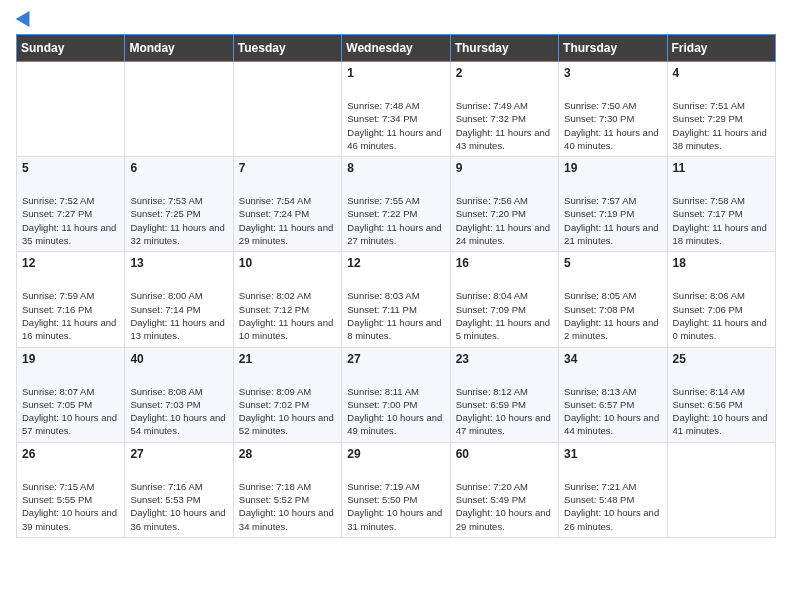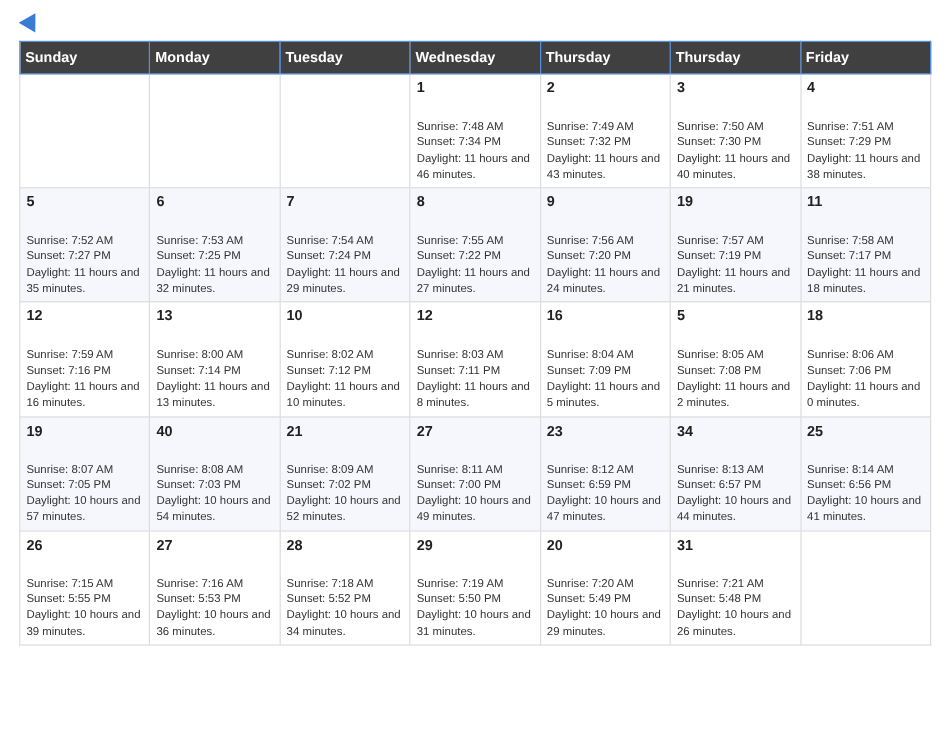--- a/index.html
+++ b/index.html
@@ -260,21 +260,21 @@
           </td>
           <td>
             <div class="day-num">28</div>
             <div class="day-info">Sunrise: 7:18 AM<br>Sunset: 5:52 PM<br>Daylight: 10 hours and 34 minutes.</div>
           </td>
           <td>
             <div class="day-num">29</div>
             <div class="day-info">Sunrise: 7:19 AM<br>Sunset: 5:50 PM<br>Daylight: 10 hours and 31 minutes.</div>
           </td>
           <td>
-            <div class="day-num">20</div>
+            <div class="day-num">60</div>
             <div class="day-info">Sunrise: 7:20 AM<br>Sunset: 5:49 PM<br>Daylight: 10 hours and 29 minutes.</div>
           </td>
           <td>
             <div class="day-num">31</div>
             <div class="day-info">Sunrise: 7:21 AM<br>Sunset: 5:48 PM<br>Daylight: 10 hours and 26 minutes.</div>
           </td>
           <td class="empty-cell"></td>
         </tr>
       </tbody>
   </table>

